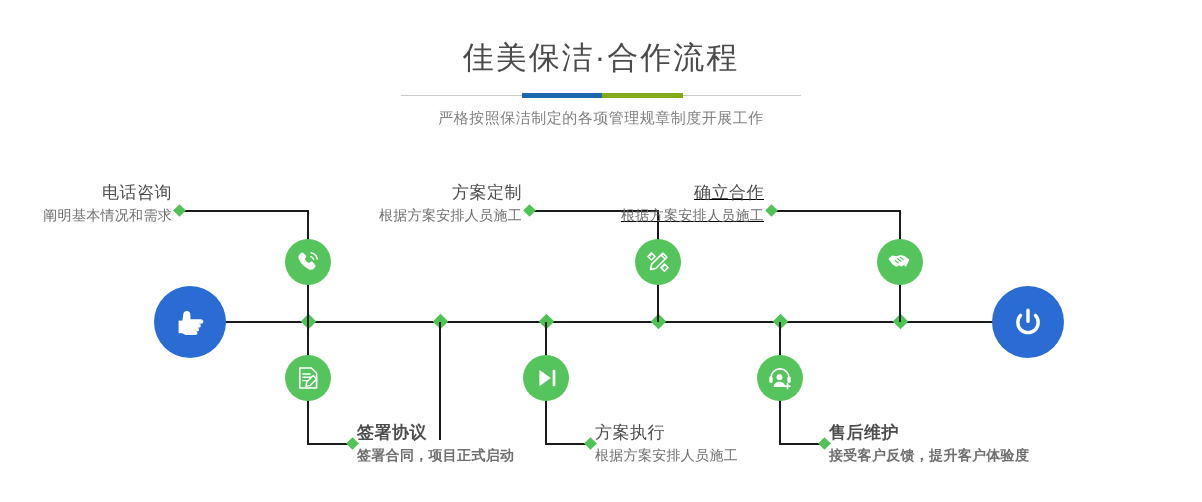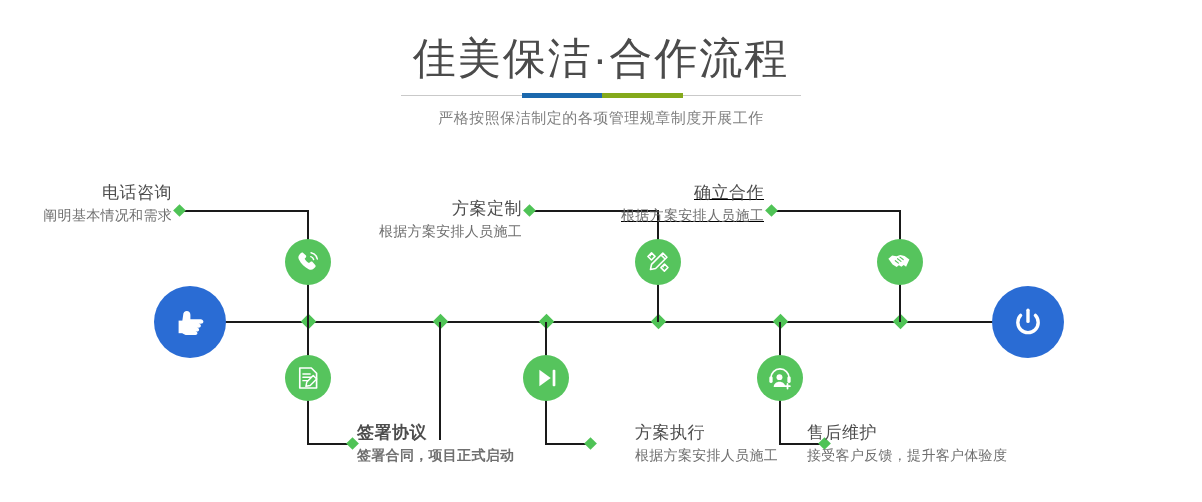--- a/index.html
+++ b/index.html
@@ -25,21 +25,21 @@
     top: 0;
     width: 1202px;
     height: 150px;
   }
   #page-title {
     position: absolute;
     left: 0;
     top: 36px;
     width: 1202px;
     text-align: center;
-    font-size: 43px;
+    font-size: 31px;
     line-height: 44px;
     letter-spacing: 2px;
     color: #4b4b4b;
     font-weight: normal;
     white-space: nowrap;
   }
   #divider {
     position: absolute;
     left: 401px;
     top: 93px;
@@ -250,21 +250,21 @@
             <path d="M8.6 5.6l4.0 4.0-4.1 4.1-4.0-4.0z"></path>
             <path d="M6.3 7.9l1.4 1.4M8.1 6.1l1.4 1.4"></path>
           </g>
           <g fill="none" stroke="#ffffff" stroke-width="1.8" stroke-linejoin="round">
             <path d="M23.4 18.3l4.0 4.0-4.1 4.1-4.0-4.0z"></path>
             <path d="M21.1 20.6l1.4 1.4M22.9 18.8l1.4 1.4"></path>
           </g>
         </svg>
       </span>
     </div>
-    <div class="step-label label-up" style="left:330px; top:48px; width:192px;">
+    <div class="step-label label-up" style="left:330px; top:32px; width:192px;">
       <div class="step-title">方案定制</div>
       <div class="step-desc">根据方案安排人员施工</div>
     </div>
 
     <div>
       <div class="node-diamond" style="left:895px; top:166px;"></div>
       <div class="riser" style="left:899px; top:60px; height:112px;"></div>
       <div class="arm" style="left:771px; top:60px; width:130px;"></div>
       <div class="diamond" style="left:767px; top:56px;"></div>
     </div>
@@ -309,21 +309,21 @@
       <div class="diamond" style="left:586px; top:289px;"></div>
     </div>
     <div class="icon-circle" style="left:523px; top:205px;">
       <span>
         <svg width="28" height="28" viewBox="0 0 32 32" aria-hidden="true">
           <path fill="#ffffff" d="M8.4 6.6l13.0 9.4-13.0 9.4z"></path>
           <rect fill="#ffffff" x="23.6" y="6.6" width="3.1" height="18.8" rx="1.0"></rect>
         </svg>
       </span>
     </div>
-    <div class="step-label label-down" style="left:595px; top:272px; width:230px;margin-left:40px;">
+    <div class="step-label label-down" style="left:595px; top:272px; width:230px;">
       <div class="step-title">方案执行</div>
       <div class="step-desc">根据方案安排人员施工</div>
     </div>
 
     <div>
       <div class="node-diamond" style="left:775px; top:166px;"></div>
       <div class="riser" style="left:779px; top:172px; height:123px;"></div>
       <div class="arm" style="left:779px; top:293px; width:44px;"></div>
       <div class="diamond" style="left:820px; top:289px;"></div>
     </div>
@@ -334,19 +334,19 @@
           <rect fill="#ffffff" x="3.8" y="14.2" width="3.8" height="7.4" rx="1.6"></rect>
           <rect fill="#ffffff" x="24.4" y="14.2" width="3.8" height="7.4" rx="1.6"></rect>
           <circle fill="#ffffff" cx="15.4" cy="15.0" r="3.4"></circle>
           <path fill="#ffffff" d="M8.8 26.4c0-3.6 2.9-6.0 6.6-6.0s6.6 2.4 6.6 6.0z"></path>
           <g stroke="#ffffff" stroke-width="2.0" stroke-linecap="round">
             <path d="M24.6 22.6v5.4M21.9 25.3h5.4"></path>
           </g>
         </svg>
       </span>
     </div>
-    <div class="step-label label-down" style="left:807px; top:272px; width:260px;">
+    <div class="step-label label-down" style="left:829px; top:272px; width:260px;font-weight:bold;">
       <div class="step-title">售后维护</div>
       <div class="step-desc">接受客户反馈，提升客户体验度</div>
     </div>
 
   </div>
 </div>
 
 </body></html>

